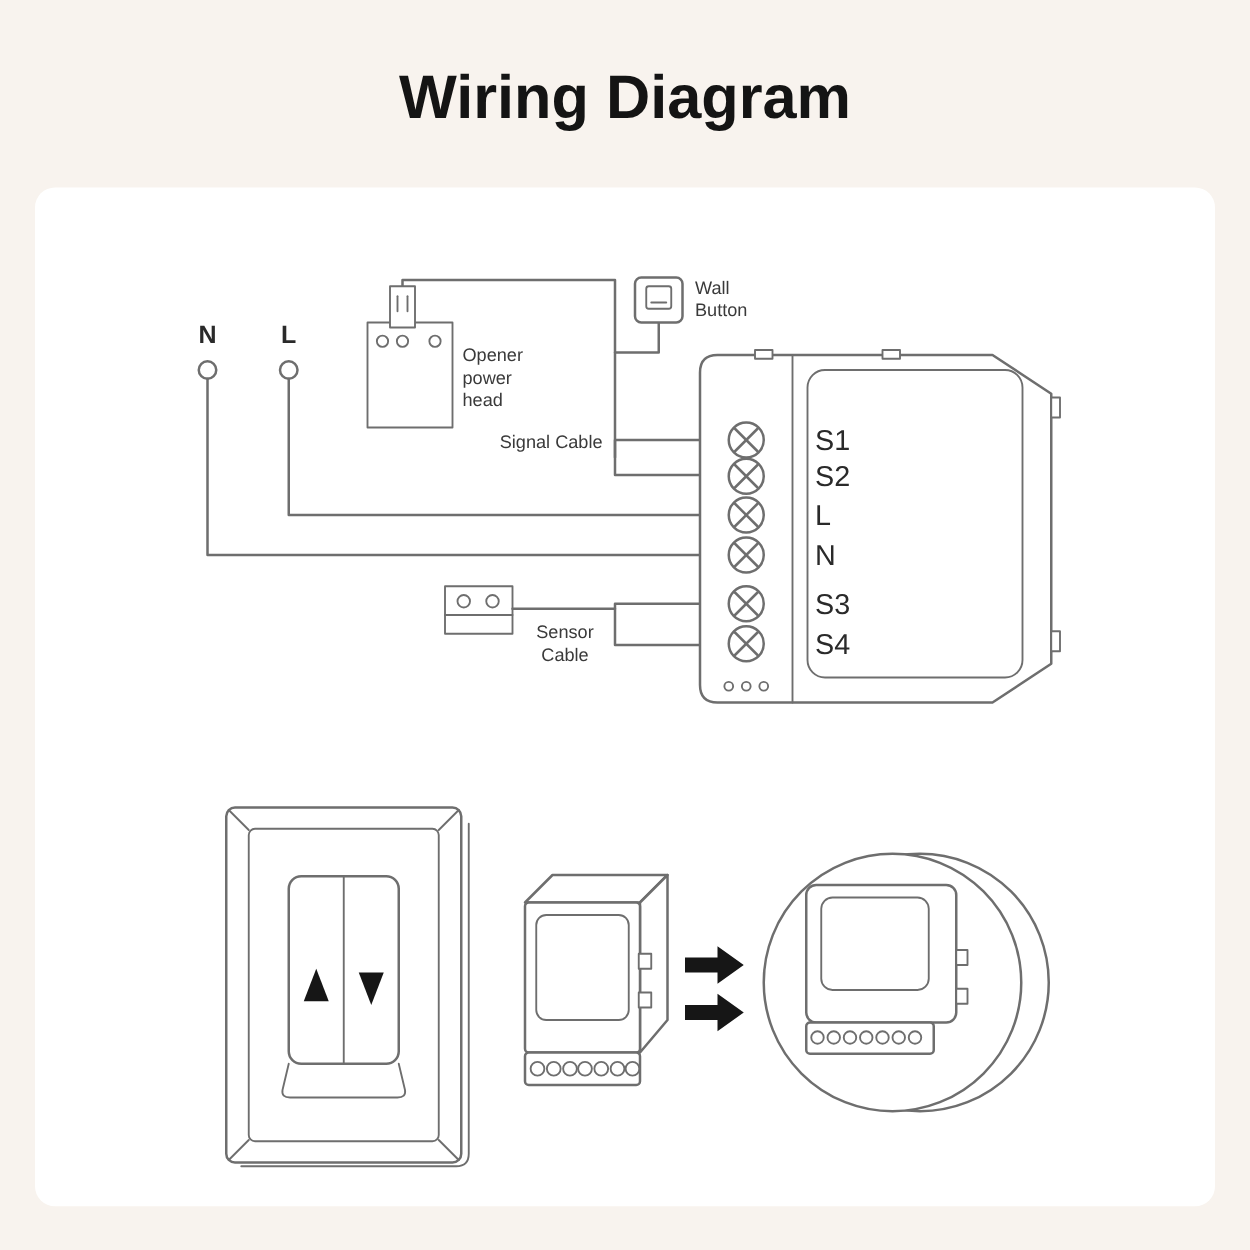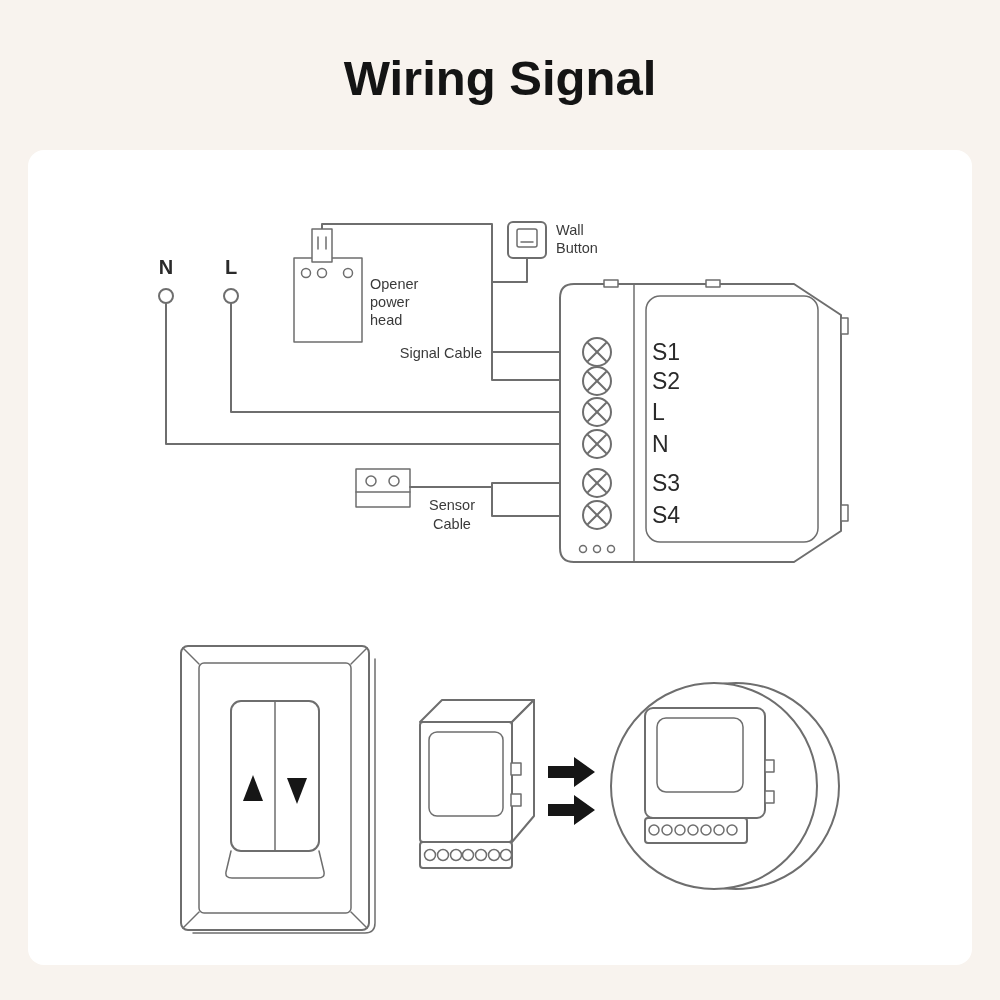--- a/index.html
+++ b/index.html
@@ -17,21 +17,21 @@
   .lbl  { fill:#3a3a3a; font-size:14.5px; }
   .term { fill:#2a2a2a; font-size:23px; }
   .nl   { fill:#2a2a2a; font-size:20px; font-weight:700; }
   .dark { fill:#161616; stroke:none; }
 </style>
 </head>
 <body>
 
 <div class="page">
 
-  <h1 class="title">Wiring Signal</h1>
+  <h1 class="title">Wiring Diagram</h1>
 
   <div class="card"></div>
 
   <svg class="diagram" viewBox="0 0 1000 1000">
 
     <g>
       <text class="nl" x="166" y="274" text-anchor="middle">N</text>
       <text class="nl" x="231" y="274" text-anchor="middle">L</text>
       <circle class="ln" cx="166" cy="296" r="7"></circle>
       <circle class="ln" cx="231" cy="296" r="7"></circle>

